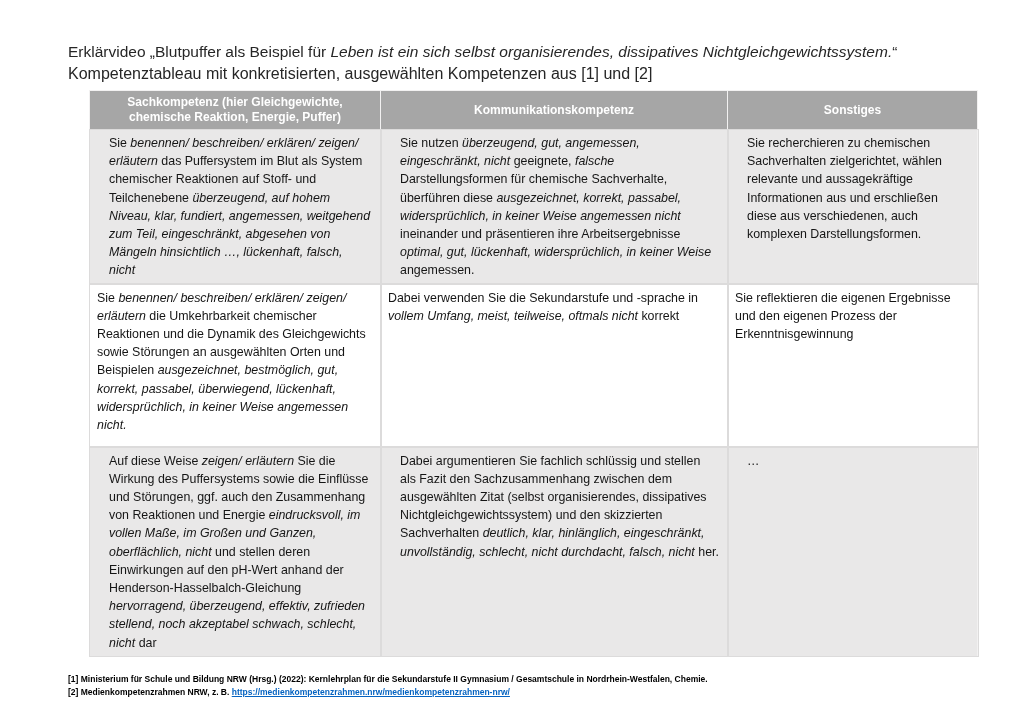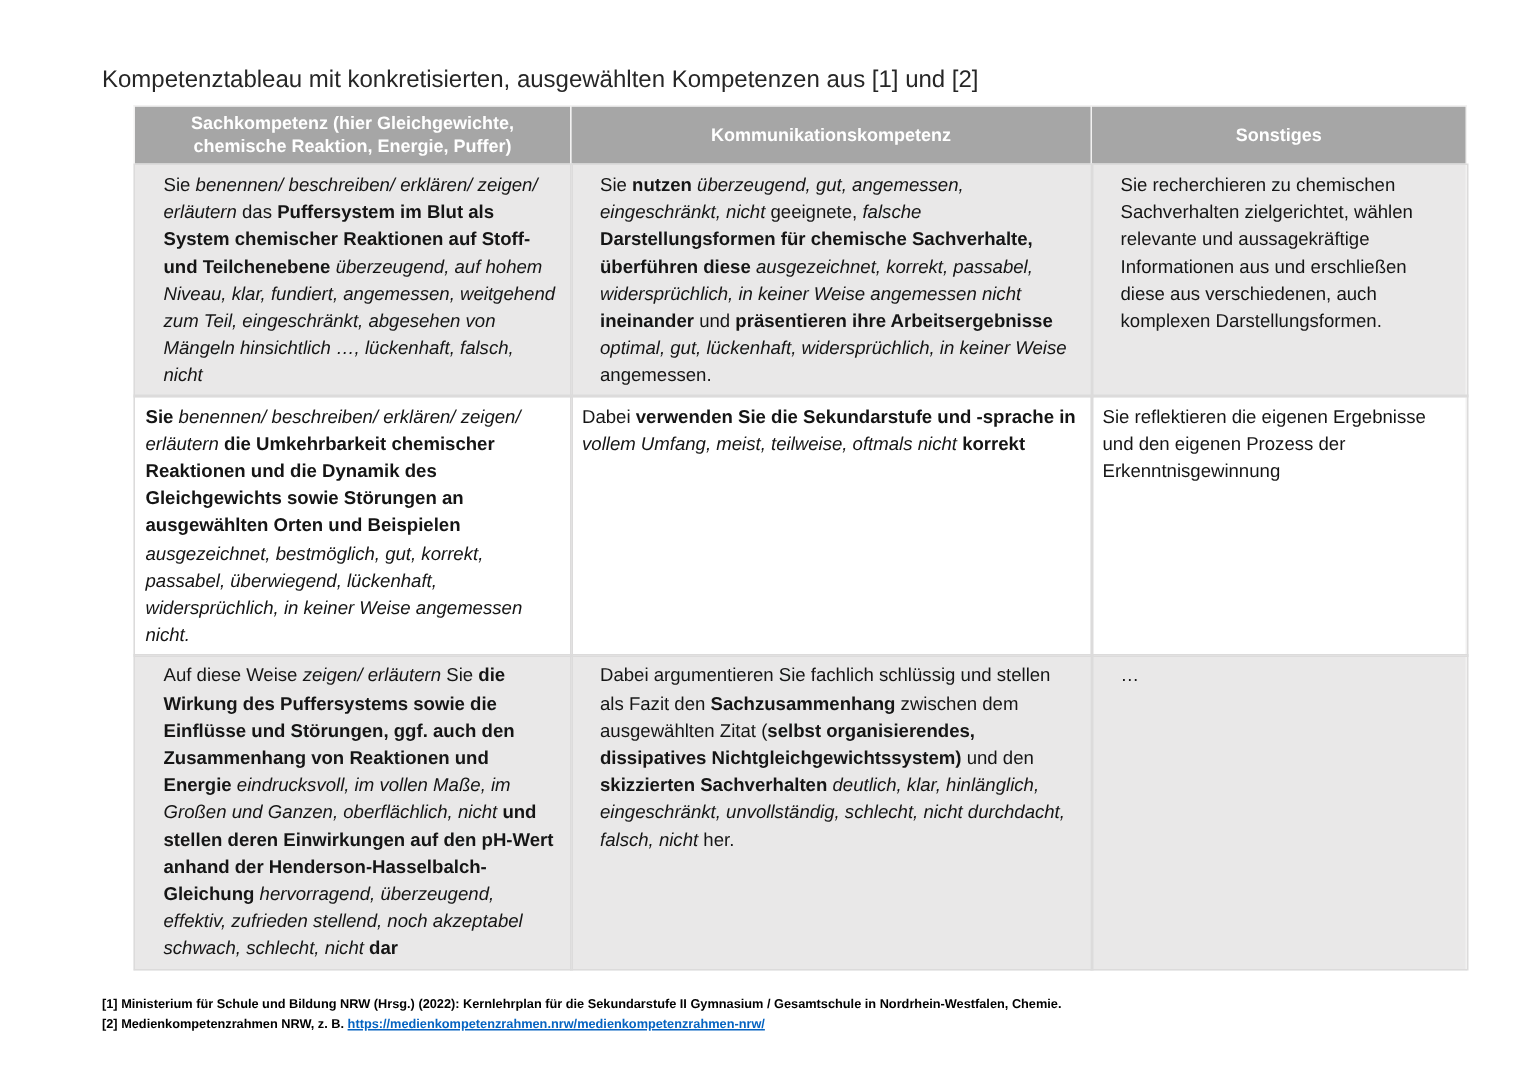--- a/index.html
+++ b/index.html
@@ -54,41 +54,44 @@
     padding: 4px 8px 4px 7px;
     border: 1.5px solid #f2f1f1;
     outline: 0.5px solid #dcdbdb;
     color: #151515;
   }
   tr.band td { background: #e9e8e8; padding-left: 19px; }
   tr.plain td { background: #ffffff; }
   tr.r1 td { height: 147px; }
   tr.r2 td { height: 163px; }
   tr.r3 td { height: 205px; }
-  .rt-bold { font-weight: 700; }
+  .rt-bold { font-weight: 400; }
   .rt-italic { font-style: italic; }
   .rt-regular { font-weight: 400; font-style: normal; }
   .footnotes {
     margin-top: 16px;
     font-size: 8.5px;
     font-weight: 700;
     line-height: 13px;
     color: #000000;
   }
   .footnotes a {
     color: #0563c1;
     text-decoration: underline;
     font-weight: 700;
   }
 </style>
 </head>
 <body>
 
 <div class="doc">
 
+  <div class="title">
+    <span>Erklärvideo „Blutpuffer als Beispiel für </span><span class="it">Leben ist ein sich selbst organisierendes, dissipatives Nichtgleichgewichtssystem.</span><span>“</span>
+  </div>
 
   <div class="subtitle">Kompetenztableau mit konkretisierten, ausgewählten Kompetenzen aus [1] und [2]</div>
 
   <table class="comp-table">
     <colgroup>
         <col class="c1">
         <col class="c2">
         <col class="c3">
       </colgroup>
     <thead>

